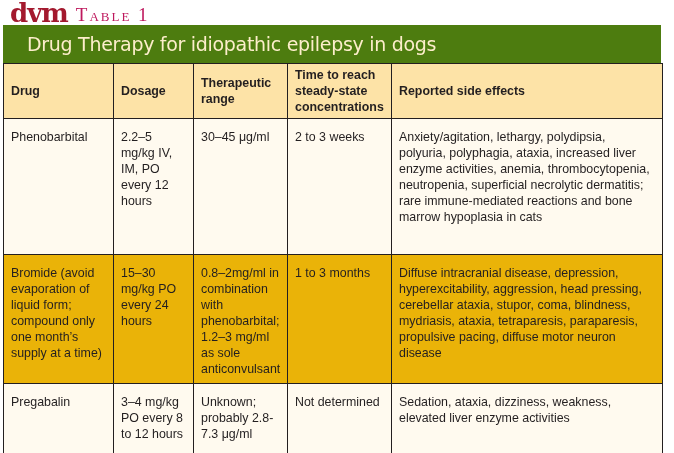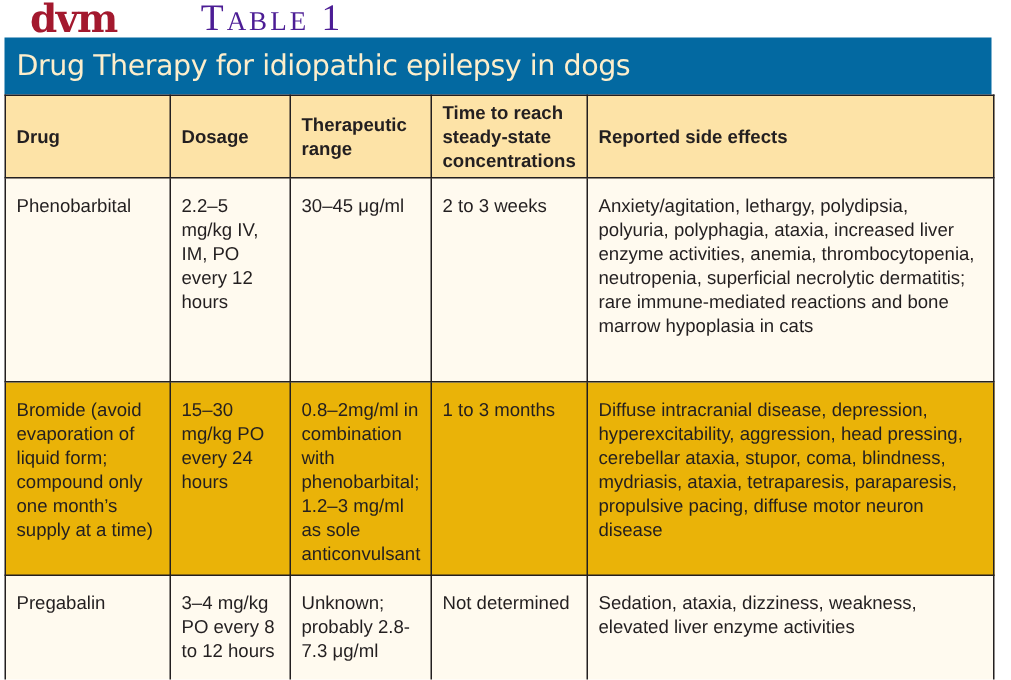--- a/index.html
+++ b/index.html
@@ -1,35 +1,35 @@
 <!DOCTYPE html>
 <html><head>
   <meta charset="utf-8">
   <style>
     html, body { margin: 0; padding: 0; }
     body {
       width: 674px; height: 453px; background: #ffffff; position: relative; overflow: hidden;
       font-family: "Liberation Sans", sans-serif;
     }
     .brand {
-      position: absolute; left: 20px; top: 1px; height: 24px;
-      display: flex; align-items: center; gap: 8px;
+      position: absolute; left: 10px; top: 1px; height: 24px;
+      display: flex; align-items: flex-end; gap: 8px;
     }
     .brand-logo {
       font-family: "DejaVu Serif", serif; font-weight: bold; color: #a3192e;
       font-size: 26px; line-height: 24px; letter-spacing: -1px;
     }
     .brand-table {
-      font-family: "Liberation Serif", serif; color: #4c1d95; font-size: 25px;
-      letter-spacing: 2px; line-height: 20px; font-variant: small-caps; margin-left: 48px;
+      font-family: "Liberation Serif", serif; color: #be185d; font-size: 19px;
+      letter-spacing: 2px; line-height: 20px; font-variant: small-caps;
     }
     .title-bar {
       position: absolute; left: 3px; top: 25px; width: 658px; height: 38px;
-      background: #0369a1; box-sizing: border-box;
-      display: flex; align-items: center; padding-left: 8px;
+      background: #4d7c0f; box-sizing: border-box;
+      display: flex; align-items: center; padding-left: 24px;
     }
     .title-text {
       color: #fdeecb; font-family: "DejaVu Sans", sans-serif; font-size: 19px; letter-spacing: -0.3px;
     }
     table.drug-table {
       position: absolute; left: 3px; top: 63px; width: 659px;
       border-collapse: collapse; table-layout: fixed;
       font-size: 12.4px; color: #231f20; line-height: 16px;
     }
     table.drug-table td, table.drug-table th {

